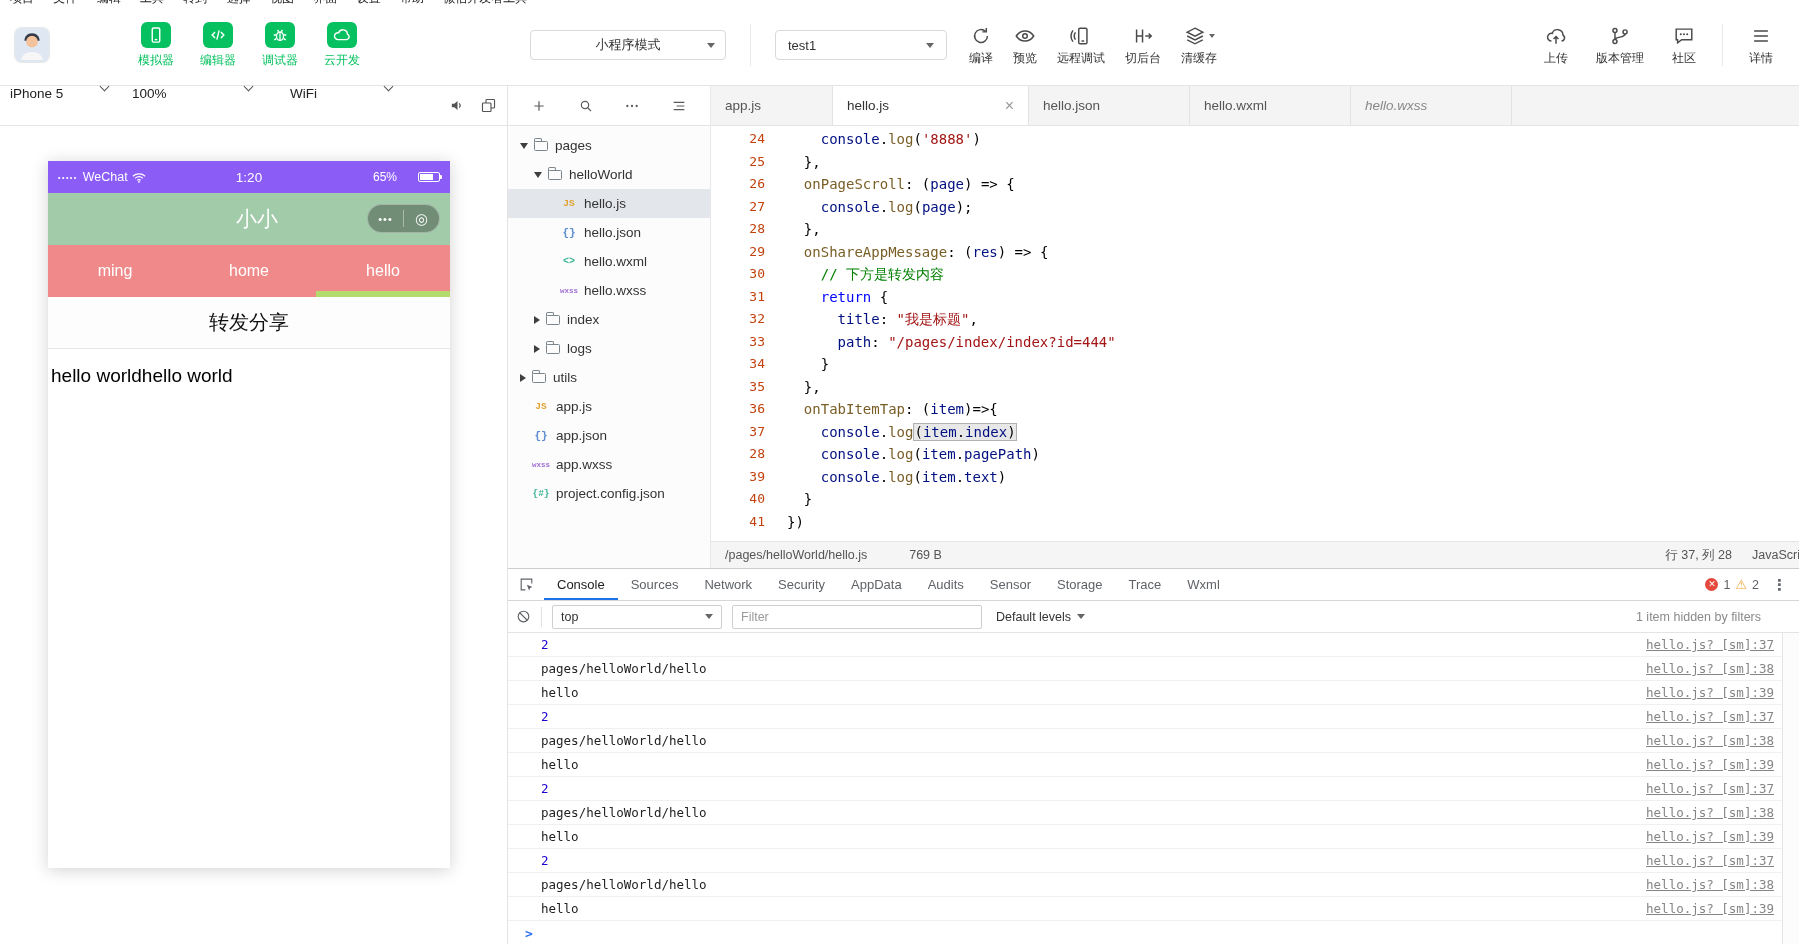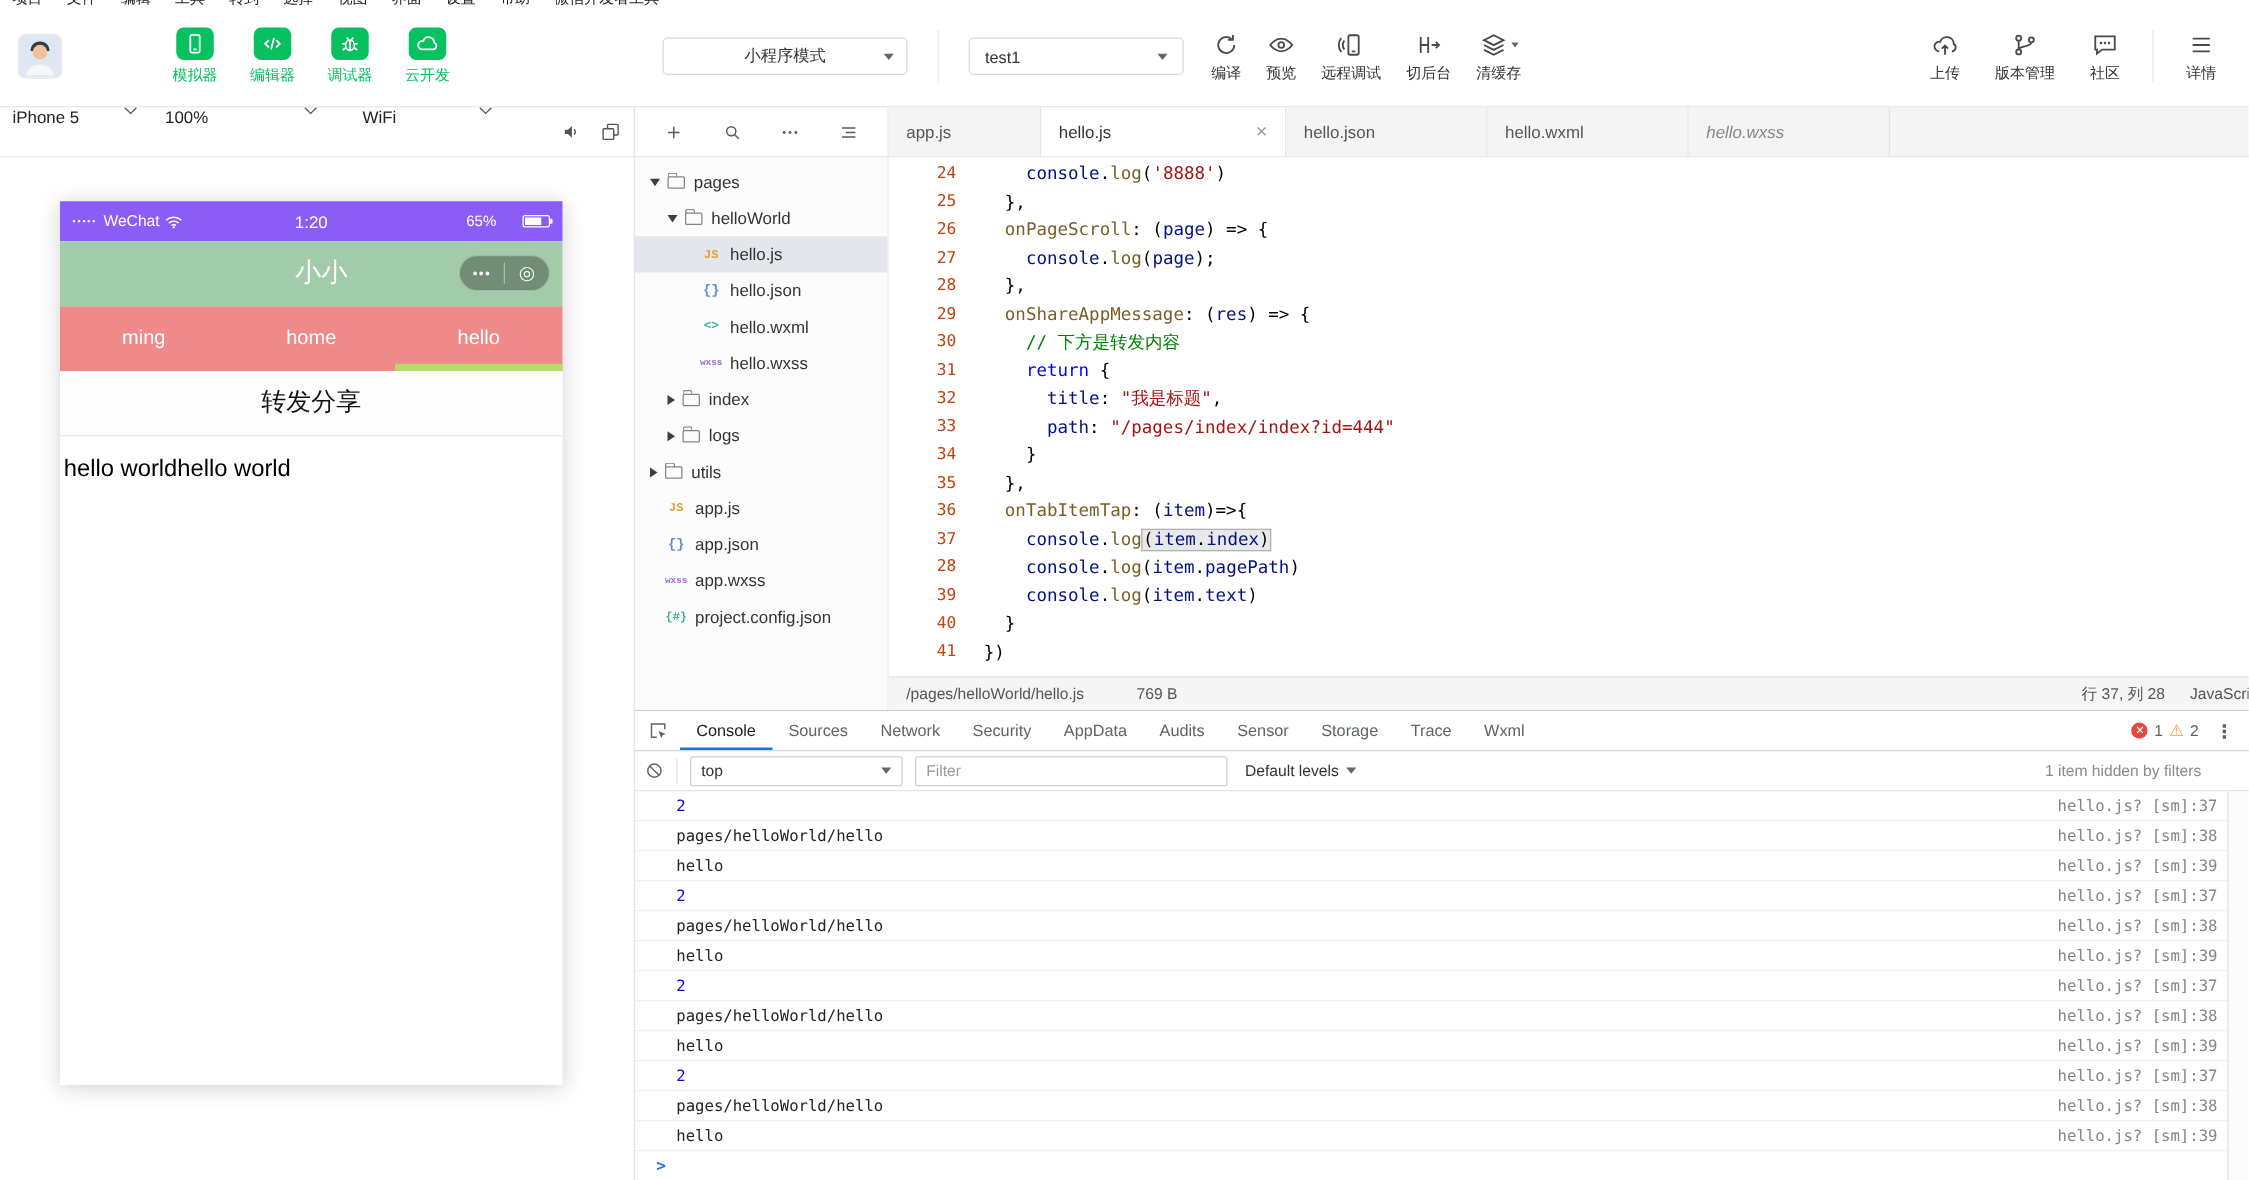--- a/index.html
+++ b/index.html
@@ -121,21 +121,21 @@
 .vsep2{width:1px;height:20px;background:#e0e0e0}
 .dt-select{width:170px;height:24px;border:1px solid #cfcfcf;border-radius:2px;display:flex;align-items:center;justify-content:space-between;padding:0 8px;font-size:12.5px;color:#333;cursor:pointer}
 .dt-filter{width:250px;height:24px;border:1px solid #cfcfcf;border-radius:2px;padding:0 8px;font-size:12.5px;font-family:inherit;color:#333;outline:none;background:#fff}
 .dt-filter::placeholder{color:#9a9a9a}
 .dt-levels{display:flex;align-items:center;gap:6px;font-size:12.5px;color:#333;cursor:pointer;margin-left:4px}
 .dt-hidden{margin-left:auto;margin-right:30px;font-size:12.5px;color:#8a8a8a}
 .console-body{position:relative;flex:1;font-family:"DejaVu Sans Mono",monospace;font-size:12.5px;overflow:hidden}
 .console-row{height:24px;display:flex;align-items:center;border-bottom:1px solid #f0f0f0;padding-left:33px;padding-right:25px}
 .val.number{color:#1c00cf}
 .val.text{color:#232323}
-.src{margin-left:auto;color:#858585;cursor:pointer}
+.src{margin-left:auto;color:#858585;text-decoration:underline;cursor:pointer}
 .console-prompt{height:24px;display:flex;align-items:center;padding-left:17px;color:#2c6fef;font-weight:bold;font-size:13px}
 .track{position:absolute;top:0;right:0;width:17px;height:100%;border-left:1px solid #e4e4e4;background:#fcfcfc}
 </style>
 </head>
 <body>
 
 <div class="menu-strip">
     <span>项目 文件 编辑 工具 转到 选择 视图 界面 设置 帮助 微信开发者工具</span>
   </div>
 

